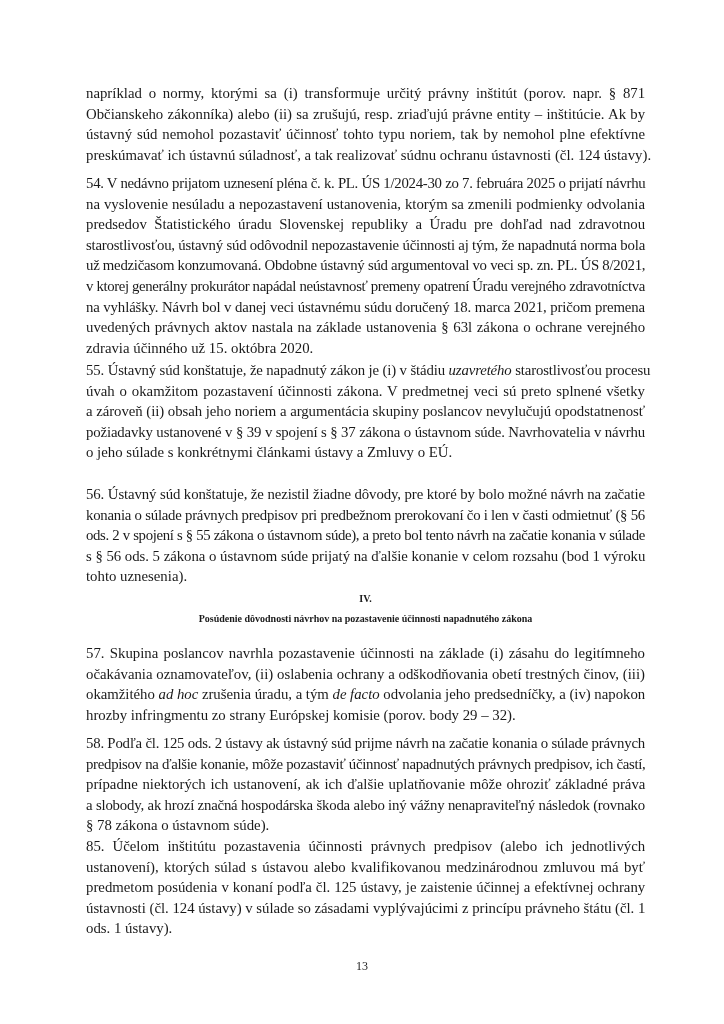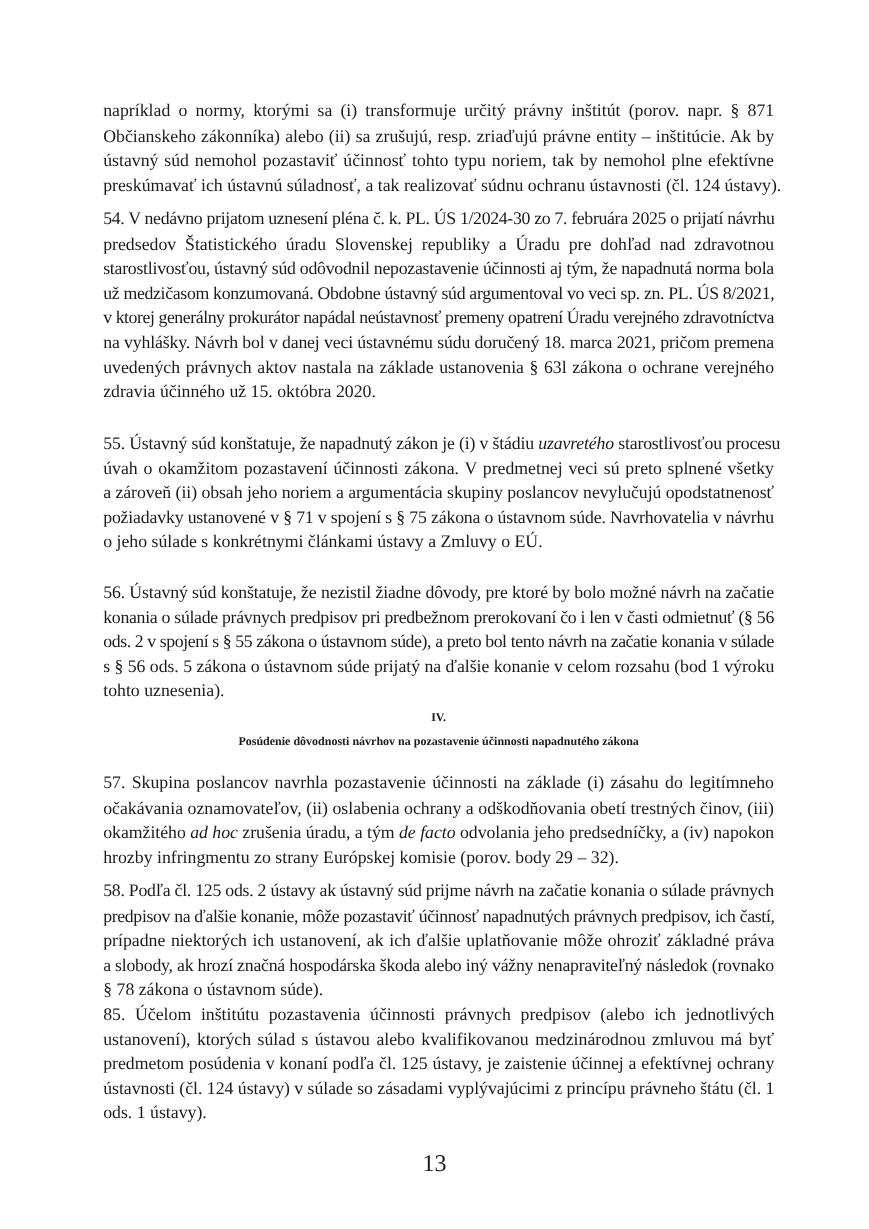--- a/index.html
+++ b/index.html
@@ -5,51 +5,52 @@
   html, body { margin:0; padding:0; background:#ffffff; }
   body { width:724px; height:1024px; position:relative; overflow:hidden;
          font-family:"Liberation Serif", "DejaVu Serif", serif; color:#1a1a1a; }
   .page { position:absolute; left:0; top:0; width:607px; height:1024px; background:#fff; }
   .para { position:absolute; left:86px; width:559px; margin:0; }
   .line { display:block; height:20.6px; line-height:20.6px; font-size:14.8px;
           text-align:justify; text-align-last:justify; white-space:nowrap; overflow:visible; }
   .line.last { text-align-last:left; }
   .heading { position:absolute; left:86px; width:559px; text-align:center; font-weight:bold;
              font-size:10px; line-height:20px; margin:0; }
-  .page-number { position:absolute; left:0; width:724px; top:959px; text-align:center; font-size:20px; }
+  .page-number { position:absolute; left:0; width:724px; top:959px; text-align:center; font-size:12px; }
   i { font-style:italic; }
 </style>
 </head>
 <body>
 
 <div class="page">
 
   <div class="para" style="top:83px;">
     <span class="line" style="display: block; word-spacing: 3.07692px;">napríklad o normy, ktorými sa (i) transformuje určitý právny inštitút (porov. napr. § 871</span>
     <span class="line" style="display: block; word-spacing: 0.615385px;">Občianskeho zákonníka) alebo (ii) sa zrušujú, resp. zriaďujú právne entity – inštitúcie. Ak by</span>
     <span class="line" style="display: block; word-spacing: 1.16667px;">ústavný súd nemohol pozastaviť účinnosť tohto typu noriem, tak by nemohol plne efektívne</span>
     <span class="line last">preskúmavať ich ústavnú súladnosť, a tak realizovať súdnu ochranu ústavnosti (čl. 124 ústavy).</span>
   </div>
 
   <div class="para" style="top:173px;">
     <span class="line" style="display: block; word-spacing: 0px; letter-spacing: -0.268041px;">54. V nedávno prijatom uznesení pléna č. k. PL. ÚS 1/2024-30 zo 7. februára 2025 o prijatí návrhu</span>
+    <span class="line" style="display: block; word-spacing: 0.2px;">na vyslovenie nesúladu a nepozastavení ustanovenia, ktorým sa zmenili podmienky odvolania</span>
     <span class="line" style="display: block; word-spacing: 3.7px;">predsedov Štatistického úradu Slovenskej republiky a Úradu pre dohľad nad zdravotnou</span>
     <span class="line" style="display: block; word-spacing: 0px; letter-spacing: -0.210526px;">starostlivosťou, ústavný súd odôvodnil nepozastavenie účinnosti aj tým, že napadnutá norma bola</span>
     <span class="line" style="display: block; word-spacing: 0px; letter-spacing: -0.266667px;">už medzičasom konzumovaná. Obdobne ústavný súd argumentoval vo veci sp. zn. PL. ÚS 8/2021,</span>
     <span class="line" style="display: block; word-spacing: 0px; letter-spacing: -0.364583px;">v ktorej generálny prokurátor napádal neústavnosť premeny opatrení Úradu verejného zdravotníctva</span>
     <span class="line" style="display: block; word-spacing: 0px; letter-spacing: -0.122222px;">na vyhlášky. Návrh bol v danej veci ústavnému súdu doručený 18. marca 2021, pričom premena</span>
     <span class="line" style="display: block; word-spacing: 0.916667px;">uvedených právnych aktov nastala na základe ustanovenia § 63l zákona o ochrane verejného</span>
     <span class="line last">zdravia účinného už 15. októbra 2020.</span>
   </div>
 
   <div class="para" style="top:360px;">
     <span class="line" style="display: block; word-spacing: 0px; letter-spacing: -0.135417px;"><span>55. Ústavný súd konštatuje, že napadnutý zákon je (i) v štádiu </span><i>uzavretého</i><span> starostlivosťou procesu</span></span>
     <span class="line" style="display: block; word-spacing: 1.08333px;">úvah o okamžitom pozastavení účinnosti zákona. V predmetnej veci sú preto splnené všetky</span>
     <span class="line" style="display: block; word-spacing: 0px; letter-spacing: -0.0549451px;">a zároveň (ii) obsah jeho noriem a argumentácia skupiny poslancov nevylučujú opodstatnenosť</span>
-    <span class="line" style="display: block; word-spacing: 0px; letter-spacing: -0.141304px;">požiadavky ustanovené v § 71 v spojení s § 75 zákona o ústavnom súde. Navrhovatelia v návrhu</span>
+    <span class="line" style="display: block; word-spacing: 0px; letter-spacing: -0.141304px;">požiadavky ustanovené v § 39 v spojení s § 37 zákona o ústavnom súde. Navrhovatelia v návrhu</span>
     <span class="line last">o jeho súlade s konkrétnymi článkami ústavy a Zmluvy o EÚ.</span>
   </div>
 
   <div class="para" style="top:484px;">
     <span class="line" style="display: block; word-spacing: 0px; letter-spacing: -0.105263px;">56. Ústavný súd konštatuje, že nezistil žiadne dôvody, pre ktoré by bolo možné návrh na začatie</span>
     <span class="line" style="display: block; word-spacing: 0px; letter-spacing: -0.242105px;">konania o súlade právnych predpisov pri predbežnom prerokovaní čo i len v časti odmietnuť (§ 56</span>
     <span class="line" style="display: block; word-spacing: 0px; letter-spacing: -0.34px;">ods. 2 v spojení s § 55 zákona o ústavnom súde), a preto bol tento návrh na začatie konania v súlade</span>
     <span class="line" style="display: block; word-spacing: 0px; letter-spacing: -0.0326087px;">s § 56 ods. 5 zákona o ústavnom súde prijatý na ďalšie konanie v celom rozsahu (bod 1 výroku</span>
     <span class="line last">tohto uznesenia).</span>
   </div>

